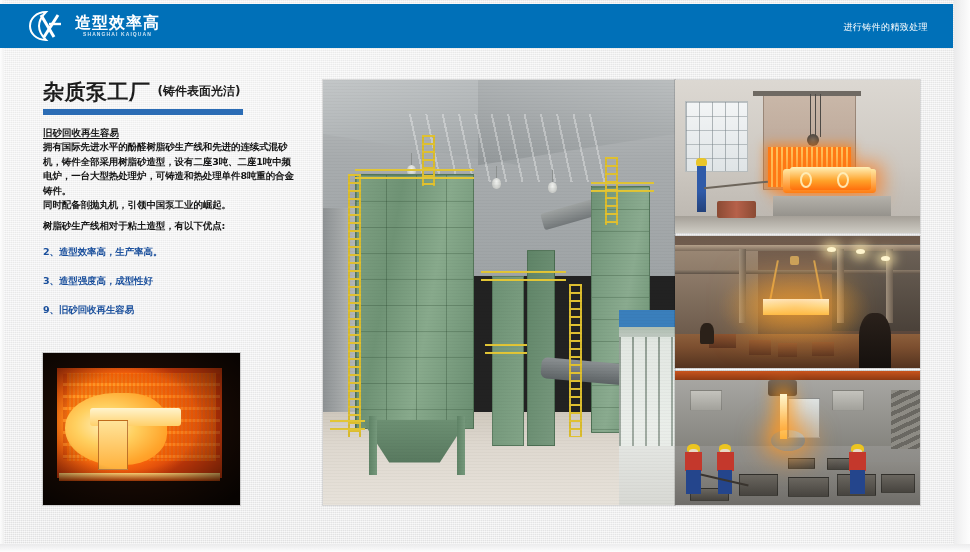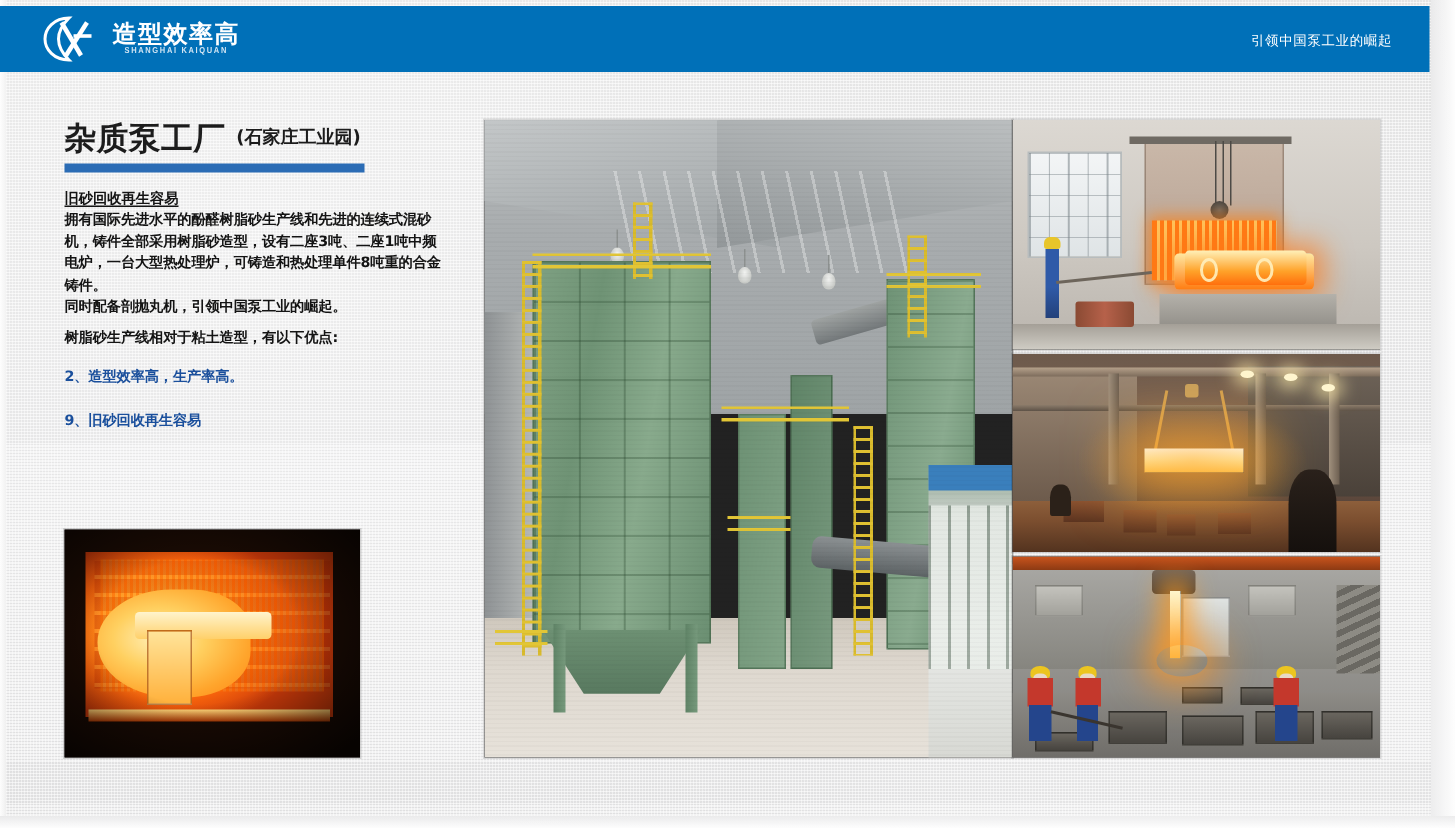--- a/index.html
+++ b/index.html
@@ -567,40 +567,41 @@
       <path d="M18 2 C8 2 2 9 2 16 C2 23 8 30 18 30 C14 26 11 21 11 16 C11 11 14 6 18 2 Z" fill="none" stroke="#ffffff" stroke-width="2"></path>
       <path d="M13 5 L26 27" stroke="#ffffff" stroke-width="3" fill="none"></path>
       <path d="M30 5 L16 27" stroke="#ffffff" stroke-width="3" fill="none"></path>
       <path d="M21 14 L33 14" stroke="#ffffff" stroke-width="2.4" fill="none"></path>
     </svg>
     <span>
       <span class="logo-cn">造型效率高</span>
       <span class="logo-en">SHANGHAI KAIQUAN</span>
     </span>
   </div>
-  <div class="header-slogan">引领中国泵工业的崛起</div>
+  <div class="header-slogan">进行铸件的精致处理</div>
 </div>
 
 <div class="left-col">
 
   <div class="title-row">
     <span class="title-main">杂质泵工厂</span>
-    <span class="title-sub">(石家庄工业园)</span>
+    <span class="title-sub">(铸件表面光洁)</span>
   </div>
   <div class="title-bar"></div>
 
   <div class="body-block">
     <div class="sub-head">旧砂回收再生容易</div>
     <div class="para">拥有国际先进水平的酚醛树脂砂生产线和先进的连续式混砂机，铸件全部采用树脂砂造型，设有二座3吨、二座1吨中频电炉，一台大型热处理炉，可铸造和热处理单件8吨重的合金铸件。</div>
     <div class="para second">同时配备剖抛丸机，引领中国泵工业的崛起。</div>
     <div class="para intro">树脂砂生产线相对于粘土造型，有以下优点:</div>
   </div>
 
   <div class="bullets">
     <div class="bullet">2、造型效率高，生产率高。</div>
+    <div class="bullet">3、造型强度高，成型性好</div>
     <div class="bullet">9、旧砂回收再生容易</div>
   </div>
 </div>
 
 <div class="photo ph-furnace">
   <div class="inner furnace-bg">
     <div class="furnace-open"></div>
     <div class="furnace-rows"></div>
     <div class="furnace-stripes"></div>
     <div class="furnace-blob"></div>

